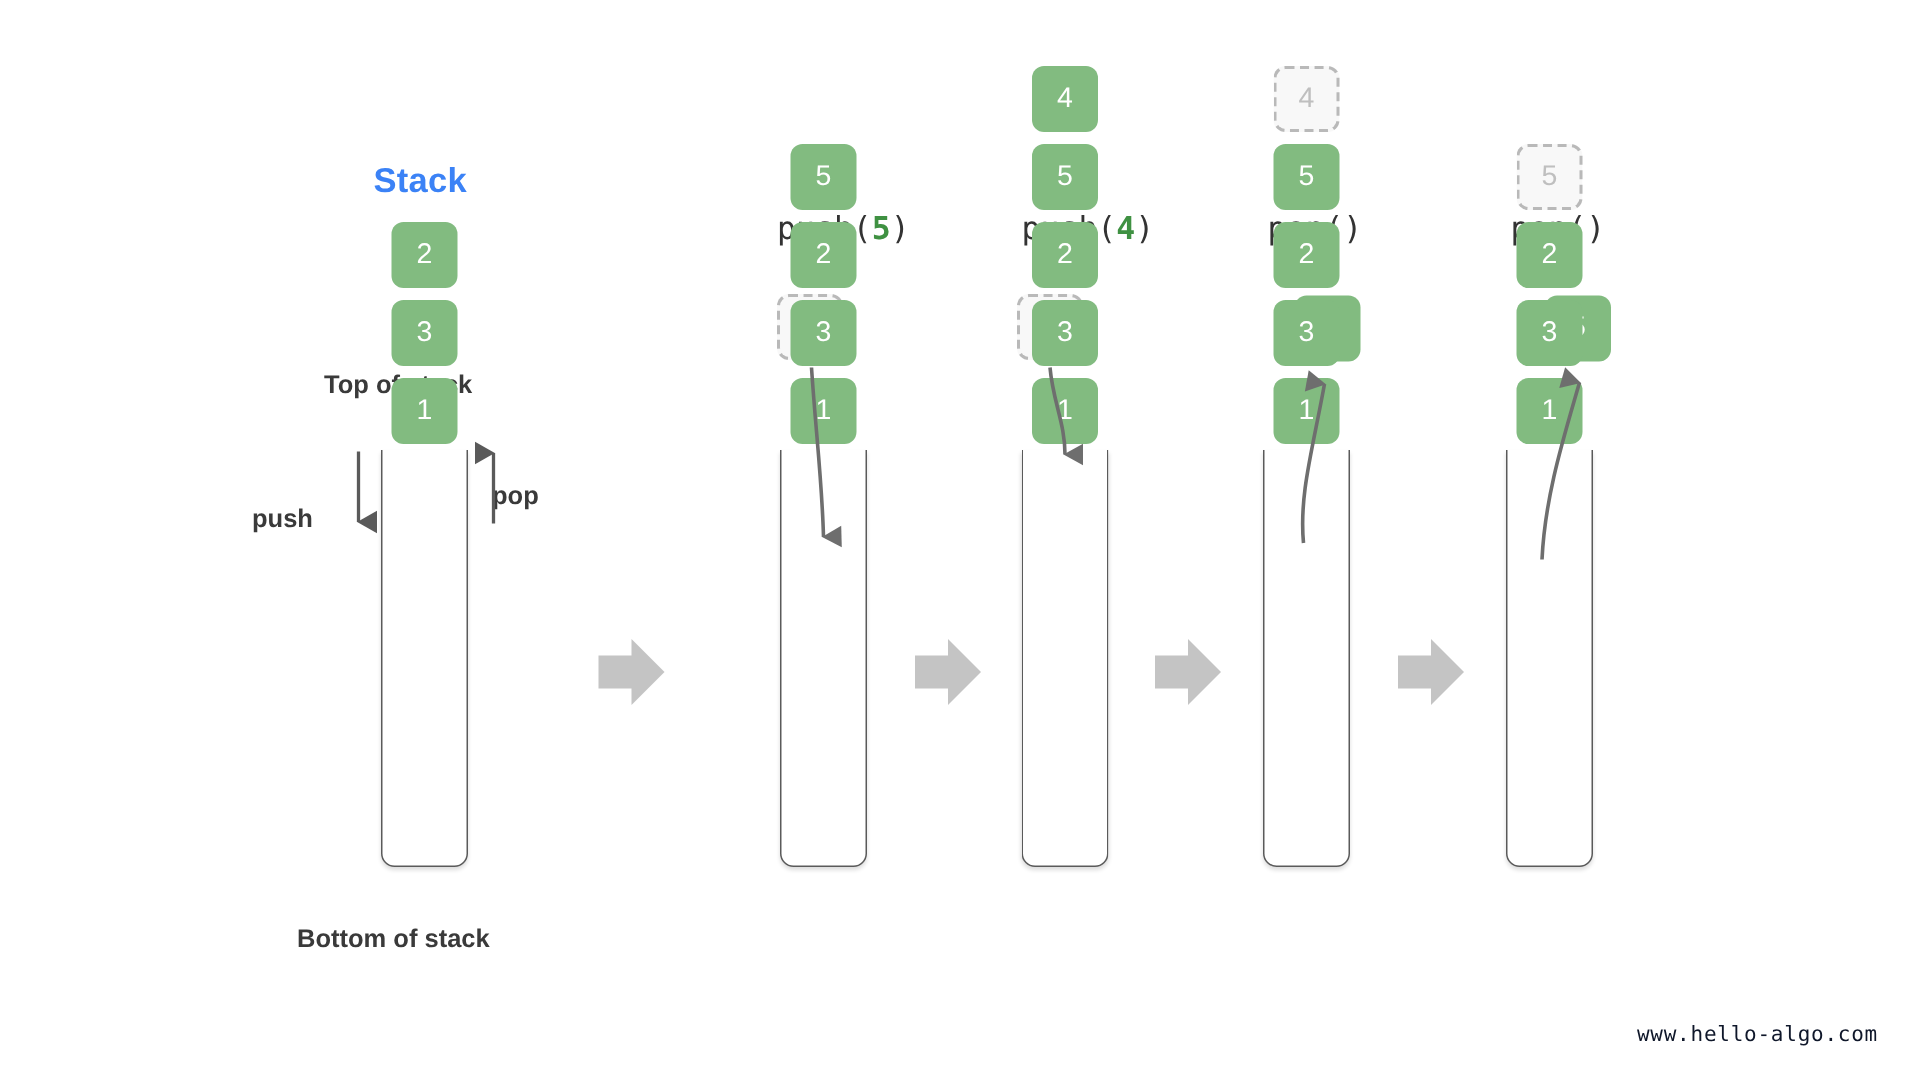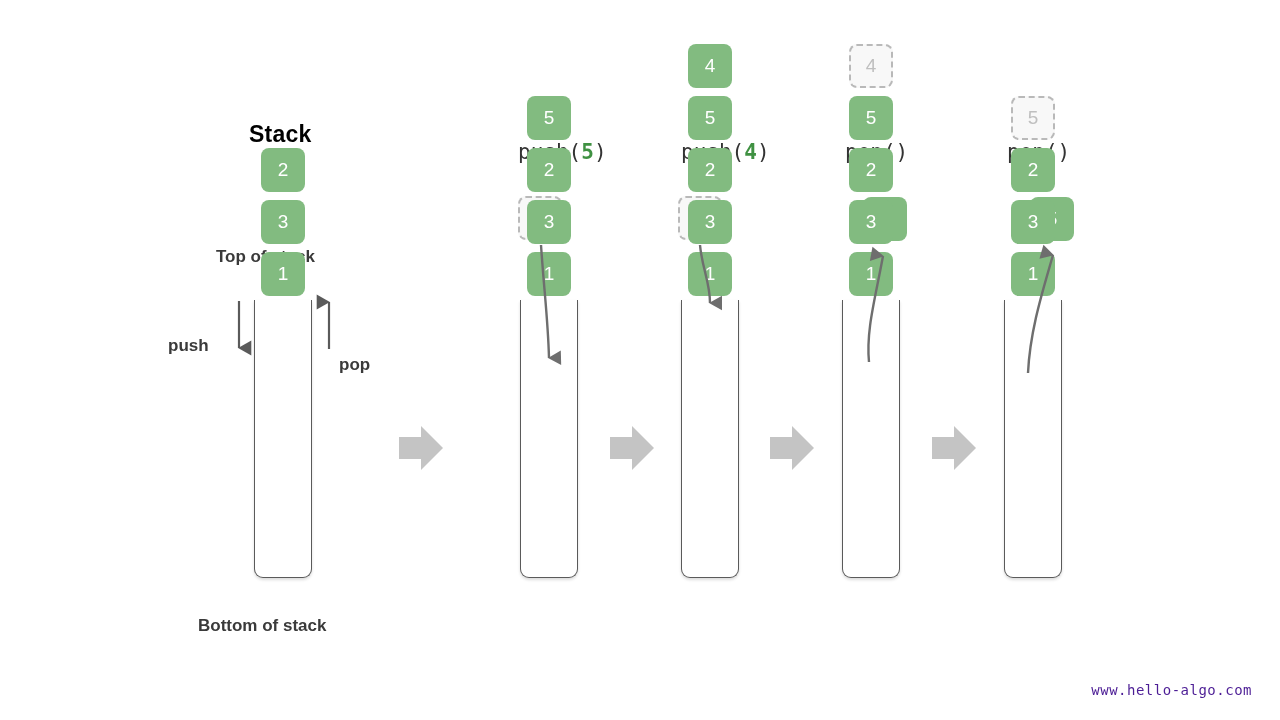--- a/index.html
+++ b/index.html
@@ -19,56 +19,56 @@
 
   .canvas {
     position: absolute;
     inset: 0;
   }
 
   
   .stack-title {
     position: absolute;
     left: 249px;
-    top: 121px;
+    top: 107px;
     font-size: 23px;
     font-weight: bold;
-    color: #000000;
+    color: #3b82f6;
     letter-spacing: .2px;
     white-space: nowrap;
   }
   .edge-label {
     position: absolute;
     font-size: 17px;
     font-weight: bold;
     color: #3a3a3a;
     white-space: nowrap;
   }
   .label-top    { left: 216px; top: 247px; }
   .label-bottom { left: 198px; top: 616px; }
   .label-push   { left: 168px; top: 336px; }
-  .label-pop    { left: 339px; top: 321px; margin-top: 34px; }
+  .label-pop    { left: 328px; top: 321px; }
 
   .op-label {
     position: absolute;
     font-family: "DejaVu Sans Mono", "Liberation Mono", monospace;
     font-size: 21px;
     color: #333333;
     white-space: nowrap;
     letter-spacing: 0px;
   }
   .op-label .arg { color: #3f9142; font-weight: bold; }
 
   .watermark {
     position: absolute;
     right: 28px;
     bottom: 22px;
     font-family: "DejaVu Sans Mono", "Liberation Mono", monospace;
     font-size: 14px;
-    color: #4c1d95;
+    color: #0f172a;
     letter-spacing: .5px;
     white-space: nowrap;
   }
 
   
   .stack {
     position: absolute;
     width: 60px;
   }
   .stack-box {

